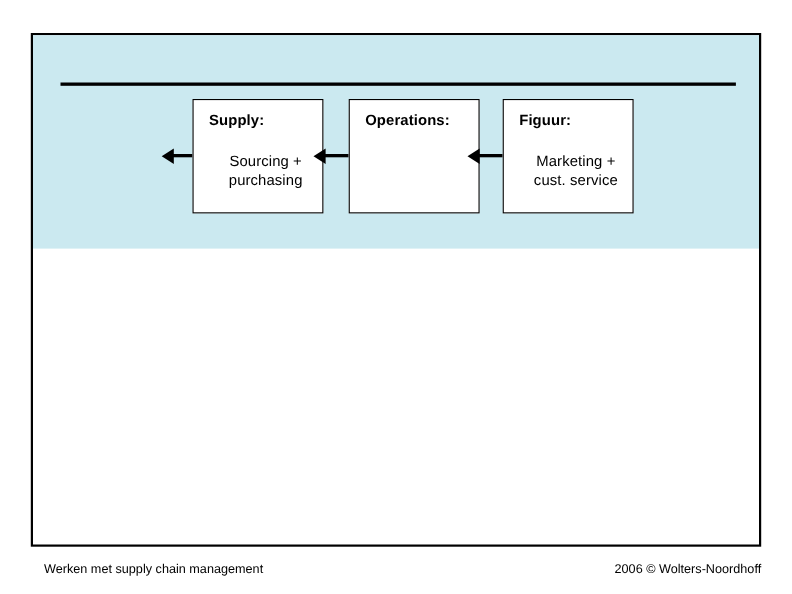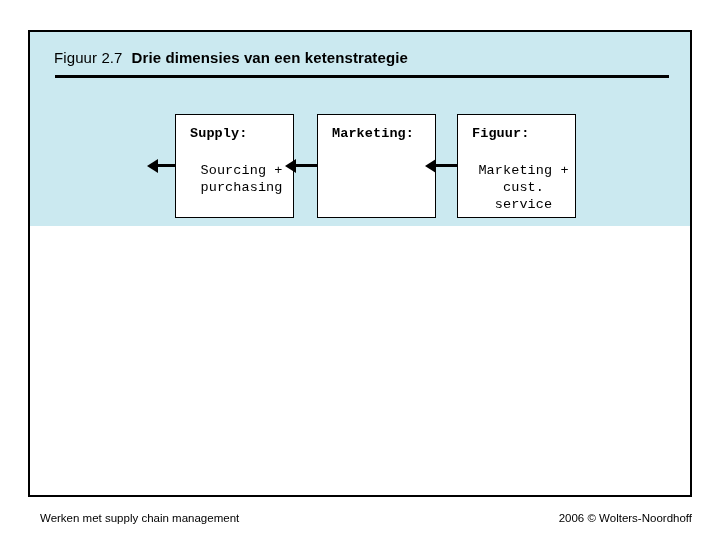--- a/index.html
+++ b/index.html
@@ -63,24 +63,23 @@
     top: 43px;
     width: 614px;
     height: 3px;
     background: #000000;
   }
 
   
   #diagram {
     position: absolute;
     left: 0;
-    top: 82px;
+    top: 58px;
     width: 100%;
     height: 110px;
-    font-family: Liberation Mono, monospace;
   }
   .node {
     position: absolute;
     top: 0;
     width: 119px;
     height: 104px;
     background: #ffffff;
     border: 1.6px solid #000000;
     box-sizing: border-box;
     padding: 11px 0 0 14px;
@@ -155,23 +154,20 @@
     text-align: center;
   }
 </style>
 </head>
 <body>
 
 <div id="slide">
 
   <div id="band"></div>
 
-  <div id="caption">
-    <span class="fig-num">Figuur 2.7</span><span class="fig-title">Drie dimensies van een ketenstrategie</span>
-  </div>
   <div id="caption-rule"></div>
 
   <div id="diagram">
 
     <div class="arrow" id="arrow-out">
       <span class="head"></span>
       <span class="shaft"></span>
     </div>
 
     <div class="node" id="node-supply">
@@ -179,21 +175,21 @@
       <div class="node-body">Sourcing +
 purchasing</div>
     </div>
 
     <div class="arrow" id="arrow-supply">
       <span class="head"></span>
       <span class="shaft"></span>
     </div>
 
     <div class="node" id="node-operations">
-      <div class="node-title">Marketing:</div>
+      <div class="node-title">Operations:</div>
     </div>
 
     <div class="arrow" id="arrow-operations">
       <span class="head"></span>
       <span class="shaft"></span>
     </div>
 
     <div class="node" id="node-demand">
       <div class="node-title">Figuur:</div>
       <div class="node-body">Marketing +

